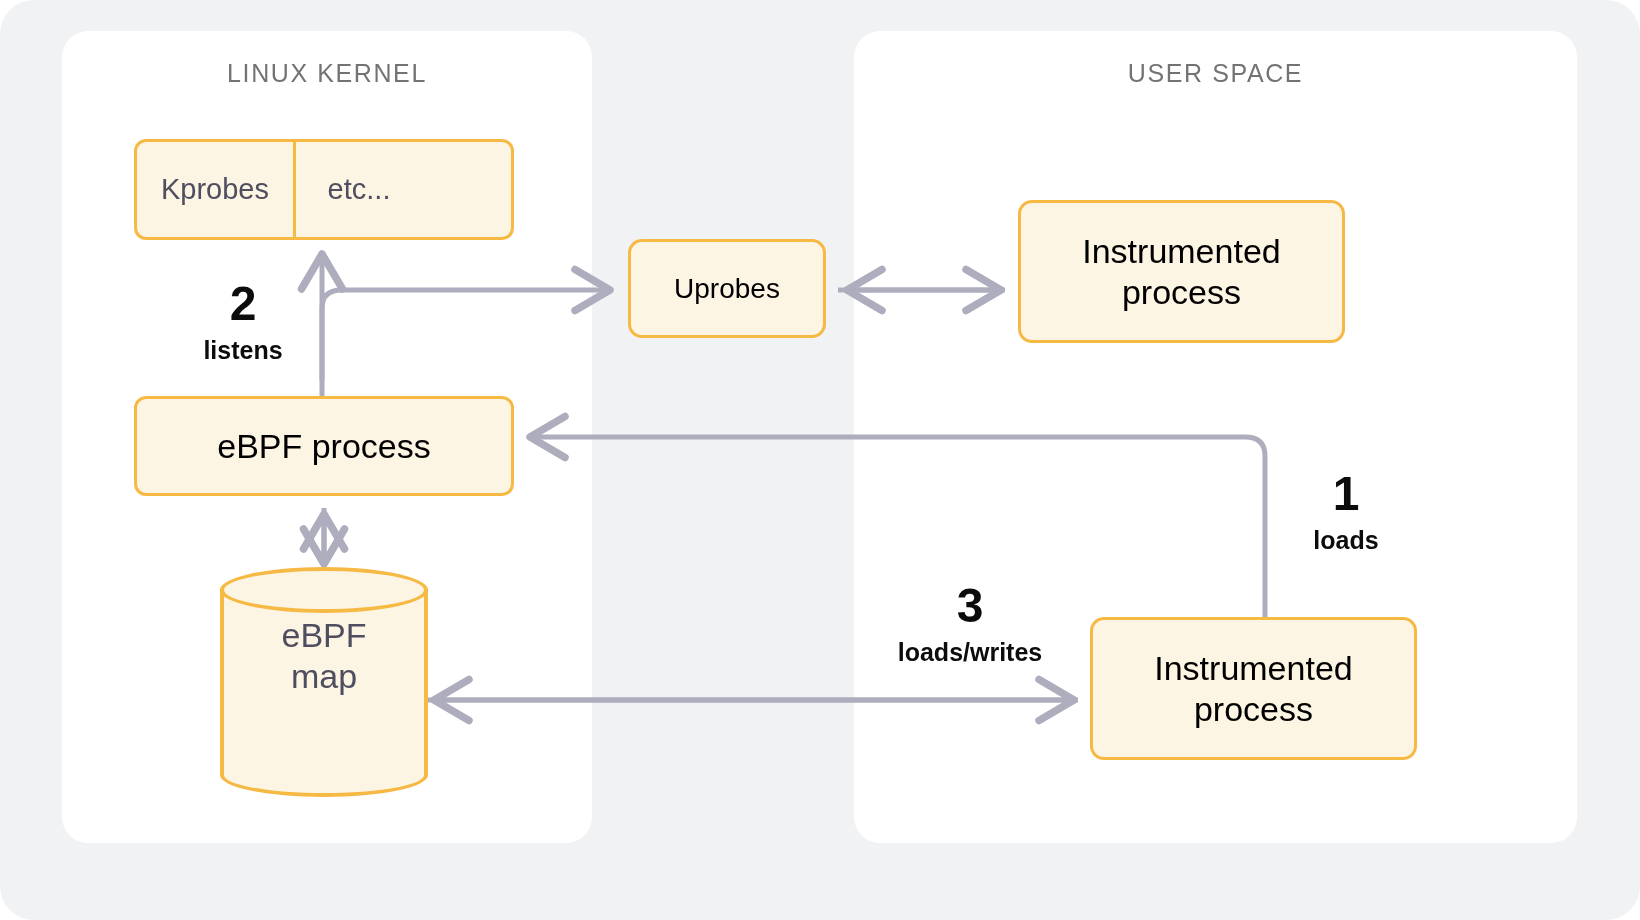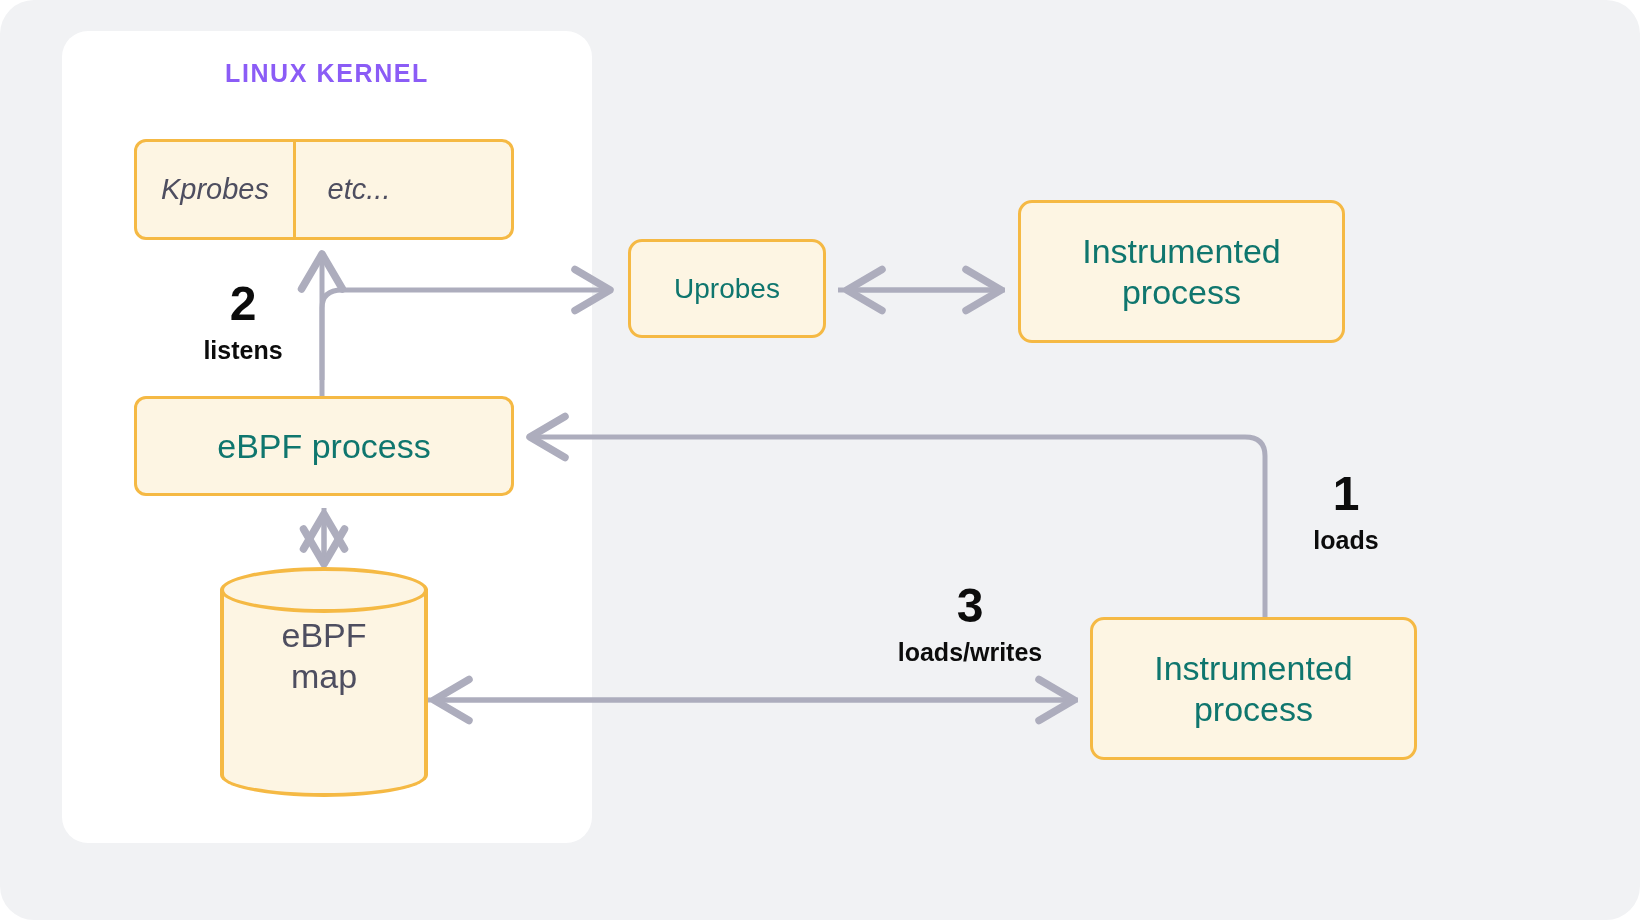--- a/index.html
+++ b/index.html
@@ -29,52 +29,51 @@
   #panel-kernel { left: 62px;  top: 31px; width: 530px; height: 812px; }
   #panel-user   { left: 854px; top: 31px; width: 723px; height: 812px; }
 
   .panel-title {
     position: absolute;
     top: 28px;
     left: 0;
     width: 100%;
     text-align: center;
     font-size: 25px;
-    font-weight: bold;
+    font-weight: normal;
     letter-spacing: 1.6px;
-    color: #8b5cf6;
+    color: #737373;
     font-family: "Liberation Sans", sans-serif;
   }
 
   .node {
     position: absolute;
     background: #fdf5e3;
     border: 3px solid #f5b944;
     border-radius: 12px;
     box-sizing: border-box;
     display: flex;
     align-items: center;
     justify-content: center;
     text-align: center;
-    color: #0f766e;
+    color: #000000;
     font-family: "Liberation Sans", sans-serif;
     line-height: 1.18;
   }
 
   
   #probe-strip {
     position: absolute;
     left: 134px; top: 139px;
     width: 380px; height: 101px;
     border: 3px solid #f5b944;
     border-radius: 12px;
     background: #fdf5e3;
     box-sizing: border-box;
     display: flex;
-    font-style: italic;
   }
   #probe-strip .cell {
     display: flex;
     align-items: center;
     justify-content: center;
     font-size: 29px;
     color: #4e4e60;
     box-sizing: border-box;
   }
   #probe-strip .cell + .cell { border-left: 3px solid #f5b944; }
@@ -171,20 +170,23 @@
 </style>
 </head>
 <body>
 
 <div id="canvas">
 
   <div class="panel" id="panel-kernel">
     <div class="panel-title">LINUX KERNEL</div>
   </div>
 
+  <div class="panel" id="panel-user">
+    <div class="panel-title">USER SPACE</div>
+  </div>
 
   <svg id="wires" viewBox="0 0 1640 920" xmlns="http://www.w3.org/2000/svg">
     <defs>
       <marker id="ah-right" markerWidth="11" markerHeight="11" refX="9.6" refY="5.5" orient="auto" markerUnits="strokeWidth">
         <path d="M2.2,1.4 L9.2,5.5 L2.2,9.6" fill="none" stroke="#adadbd" stroke-width="1.5" stroke-linecap="round" stroke-linejoin="round"></path>
       </marker>
       <marker id="ah-left" markerWidth="11" markerHeight="11" refX="9.6" refY="5.5" orient="auto" markerUnits="strokeWidth">
         <path d="M2.2,1.4 L9.2,5.5 L2.2,9.6" fill="none" stroke="#adadbd" stroke-width="1.5" stroke-linecap="round" stroke-linejoin="round"></path>
       </marker>
     </defs>

